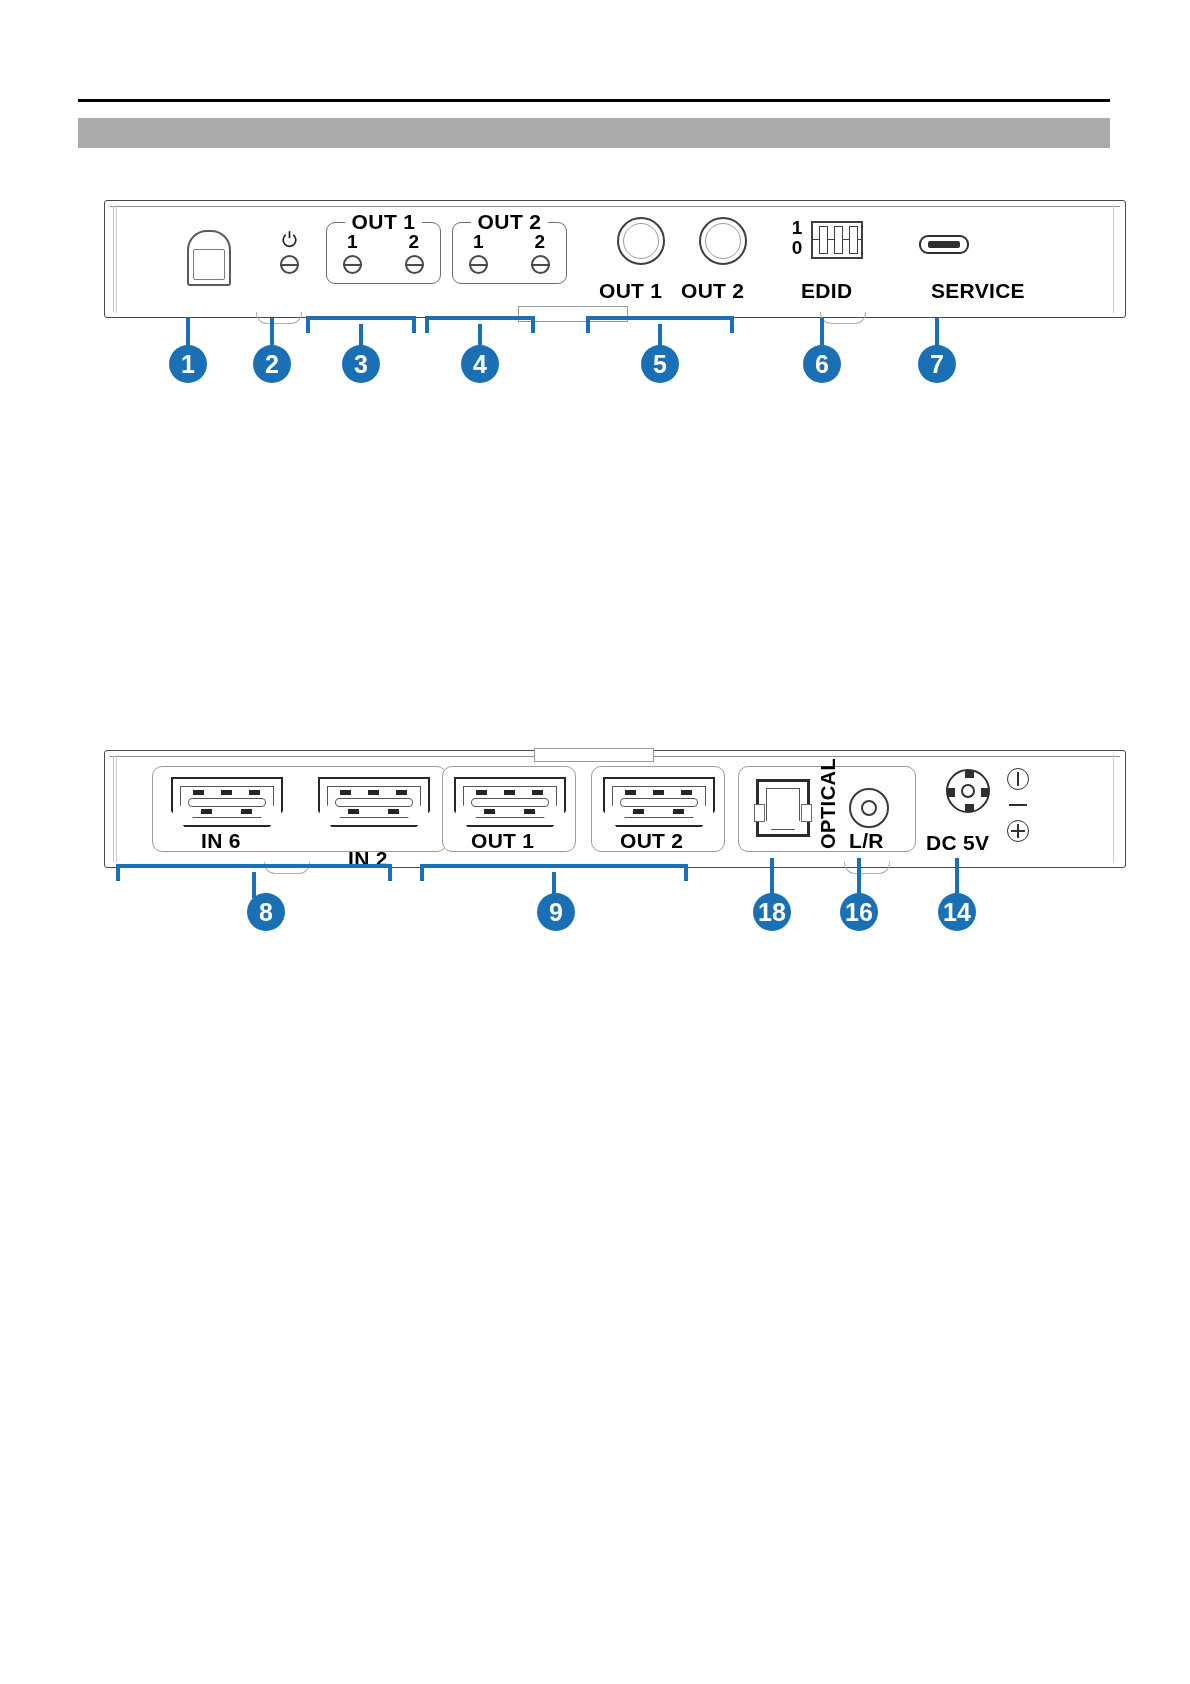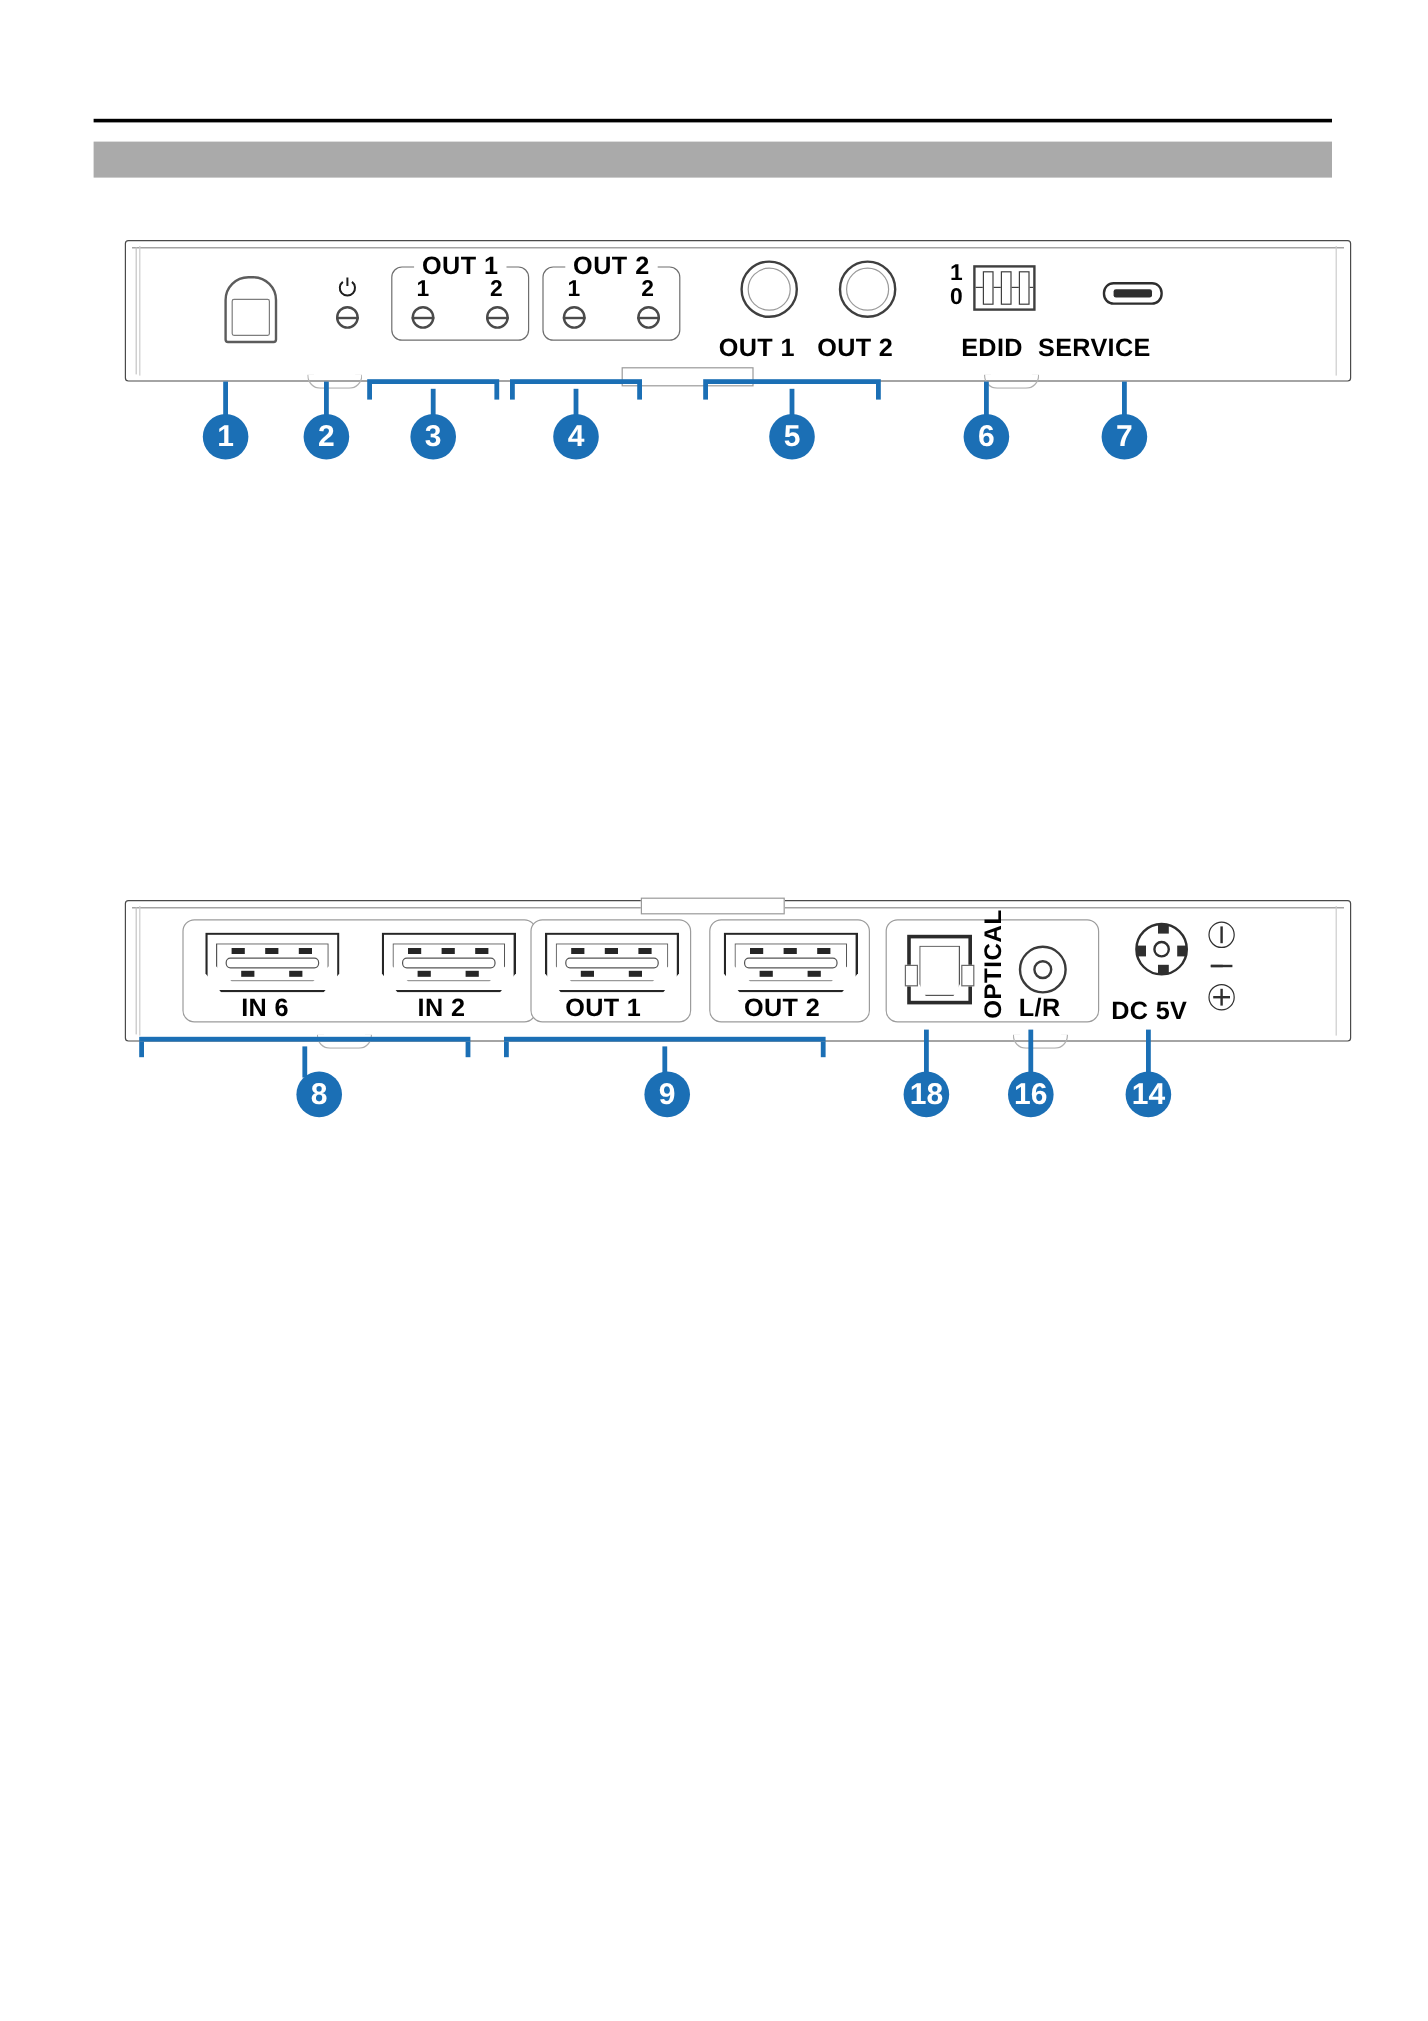--- a/index.html
+++ b/index.html
@@ -280,21 +280,21 @@
     </div>
     <div class="dip" style="left:707px;top:21px;">
       <div class="row top"></div>
       <div class="sw" style="left:6px;"></div>
       <div class="sw" style="left:21px;"></div>
       <div class="sw" style="left:36px;"></div>
     </div>
     <div class="pl" style="left:697px;top:79px;">EDID</div>
 
     <div class="usb" style="left:815px;top:35px;"></div>
-    <div class="pl" style="left:761px;top:79px;text-align:right;">SERVICE</div>
+    <div class="pl" style="left:827px;top:79px;text-align:right;">SERVICE</div>
 
     <div class="tab" style="left:414px;top:106px;width:108px;height:14px;"></div>
     <div class="foot" style="left:152px;top:112px;"></div>
     <div class="foot" style="left:716px;top:112px;"></div>
   </div>
 
   <div>
     <div class="stem" style="left:186px;top:318px;height:36px;"></div>
     <div class="cnum" style="left:169px;top:345px;">1</div>
 
@@ -341,21 +341,21 @@
       <div class="hdmi" style="left:165px;top:10px;">
         <div class="shell"></div>
           <div class="inner"></div>
           <div class="bar"></div>
         <div class="pin" style="left:22px;top:13px;"></div>
         <div class="pin" style="left:50px;top:13px;"></div>
         <div class="pin" style="left:78px;top:13px;"></div>
         <div class="pin" style="left:30px;top:32px;"></div>
         <div class="pin" style="left:70px;top:32px;"></div>
       </div>
-      <div class="pl" style="left:195px;top:62px;">IN 2</div>
+      <div class="pl" style="left:195px;top:80px;">IN 2</div>
     </div>
 
     <div class="hdmi-cell" style="left:338px;top:16px;width:134px;height:86px;">
       <div class="hdmi" style="left:11px;top:10px;">
         <div class="shell"></div>
           <div class="inner"></div>
           <div class="bar"></div>
         <div class="pin" style="left:22px;top:13px;"></div>
         <div class="pin" style="left:50px;top:13px;"></div>
         <div class="pin" style="left:78px;top:13px;"></div>

